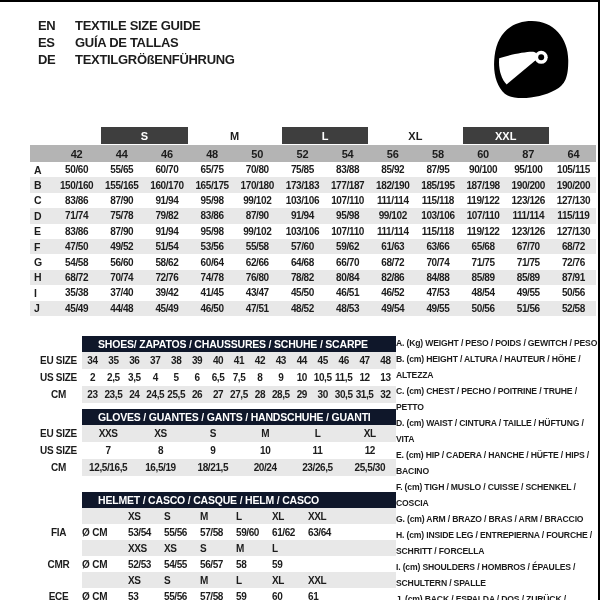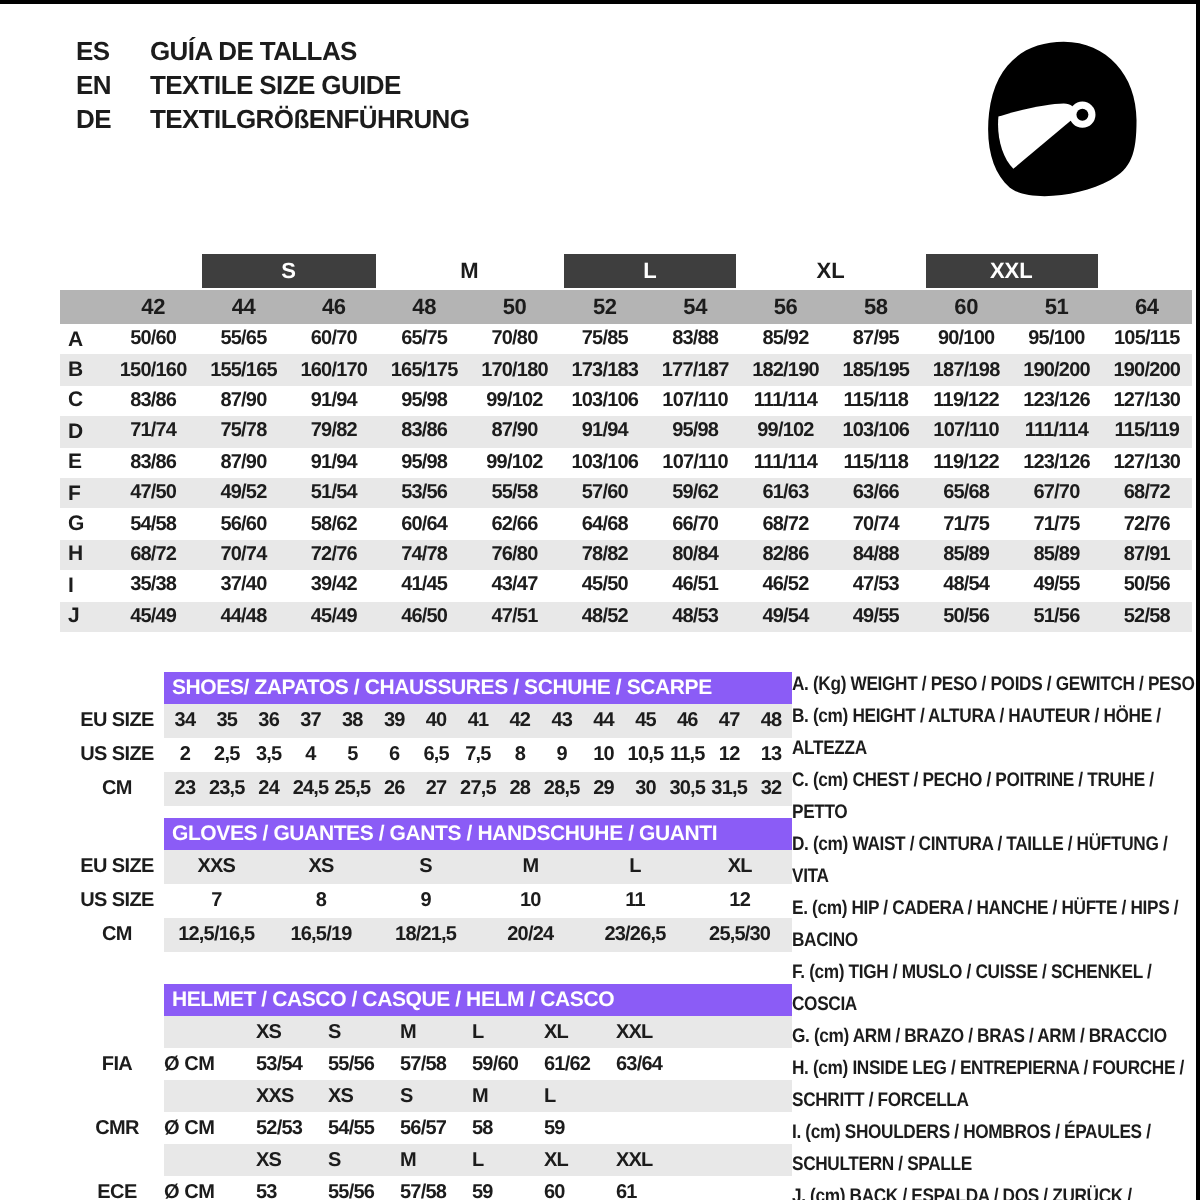--- a/index.html
+++ b/index.html
@@ -33,23 +33,23 @@
   .mt-data{height:15.4px;}
   .mt-data.stripe{background:#e8e8e8;}
   .mt-label{font-weight:700;font-size:10.5px;padding-left:4px;align-self:center;}
 
   
   .section{position:absolute;left:30px;width:366px;}
   #shoesSection{top:334px;}
   #glovesSection{top:407px;}
   #helmetSection{top:490px;}
   .sec-header{
-    margin-left:52px;height:16px;background:#8b5cf6;color:#fff;
+    margin-left:52px;height:16px;background:#0f172a;color:#fff;
     font-weight:700;font-size:10.5px;letter-spacing:-0.2px;
-    display:flex;align-items:center;padding-left:4px;box-sizing:border-box;white-space:nowrap;
+    display:flex;align-items:center;padding-left:16px;box-sizing:border-box;white-space:nowrap;
   }
   .sec-row{display:grid;text-align:center;}
   .shoes-grid{grid-template-columns:52px repeat(15,1fr);height:17px;}
   .gloves-grid{grid-template-columns:52px repeat(6,1fr);height:17px;}
   .helmet-grid{grid-template-columns:52px 46px repeat(6,36px) 1fr;height:16px;}
   .sec-label{font-weight:700;font-size:10px;letter-spacing:-0.3px;padding-left:5px;align-self:center;white-space:nowrap;}
   .sec-cell{
     font-weight:700;font-size:10px;letter-spacing:-0.4px;height:100%;
     display:flex;align-items:center;justify-content:center;white-space:nowrap;
   }
@@ -62,26 +62,26 @@
   .legend{position:absolute;left:396px;top:333px;width:230px;transform:scaleX(0.88);transform-origin:0 0;}
   .legend-item{font-weight:700;font-size:9.8px;line-height:16px;letter-spacing:-0.2px;}
 </style>
 </head>
 <body>
 
 <div class="page">
 
   <div class="langs" id="langs">
       <div class="lang-row">
+        <span class="lang-code">EN</span>
+        <span class="lang-title">TEXTILE SIZE GUIDE</span>
+      </div>
+      <div class="lang-row">
         <span class="lang-code">ES</span>
         <span class="lang-title">GUÍA DE TALLAS</span>
-      </div>
-      <div class="lang-row">
-        <span class="lang-code">EN</span>
-        <span class="lang-title">TEXTILE SIZE GUIDE</span>
       </div>
       <div class="lang-row">
         <span class="lang-code">DE</span>
         <span class="lang-title">TEXTILGRÖßENFÜHRUNG</span>
       </div>
     </div>
 
   <div class="helmet-icon">
     <svg viewBox="0 0 90 96" width="84" height="92" aria-hidden="true">
       <path d="M47 4 C70 4 86 22 86 46 C86 64 83 72 72 78 C56 87 28 90 18 82 C9 74 5 60 7 42 C10 16 26 4 47 4 Z" fill="#000"></path>
@@ -107,21 +107,21 @@
         <div class="mt-cell">42</div>
         <div class="mt-cell">44</div>
         <div class="mt-cell">46</div>
         <div class="mt-cell">48</div>
         <div class="mt-cell">50</div>
         <div class="mt-cell">52</div>
         <div class="mt-cell">54</div>
         <div class="mt-cell">56</div>
         <div class="mt-cell">58</div>
         <div class="mt-cell">60</div>
-        <div class="mt-cell">51</div>
+        <div class="mt-cell">87</div>
         <div class="mt-cell">64</div>
       </div>
       <div class="mt-row mt-data">
         <div class="mt-label">A</div>
         <div class="mt-cell">50/60</div>
         <div class="mt-cell">55/65</div>
         <div class="mt-cell">60/70</div>
         <div class="mt-cell">65/75</div>
         <div class="mt-cell">70/80</div>
         <div class="mt-cell">75/85</div>

